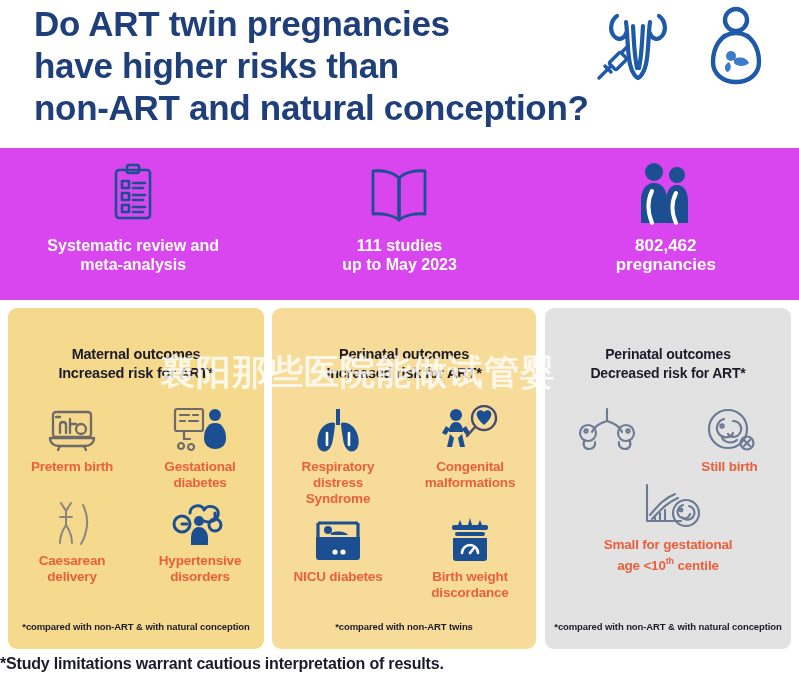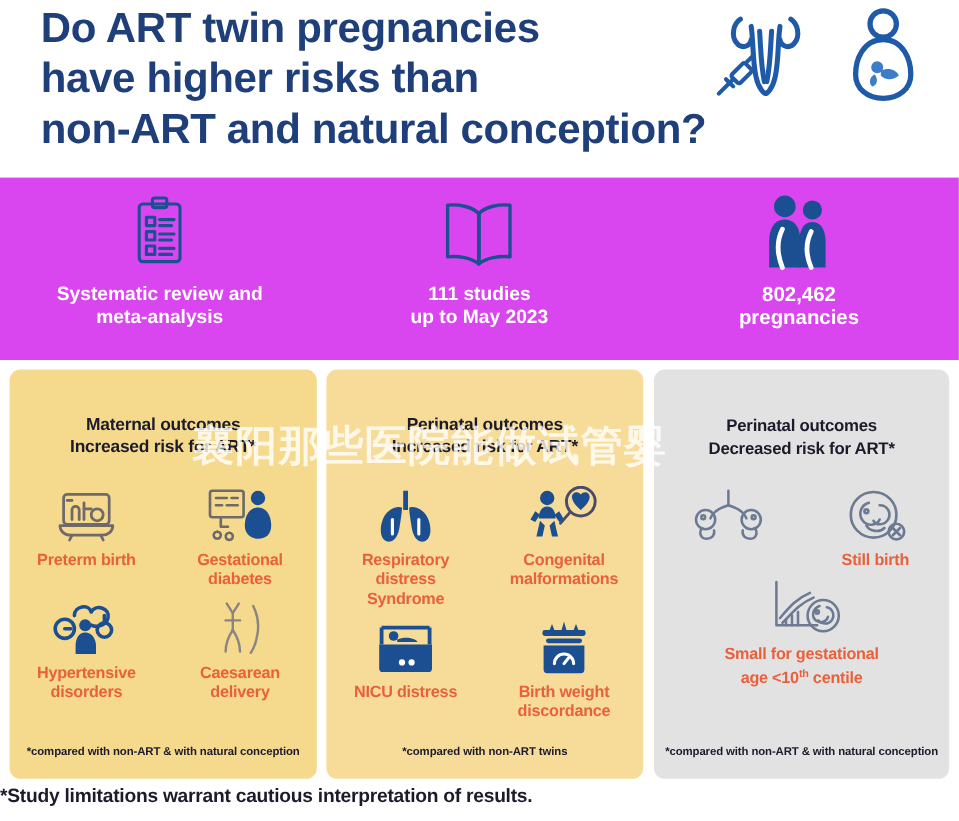--- a/index.html
+++ b/index.html
@@ -250,53 +250,53 @@
                 <circle cx="44" cy="10" r="6"></circle>
                 <path d="M44 18 C36 18 33 26 33 33 C33 40 38 44 44 44 C51 44 55 40 55 33 C55 26 52 18 44 18 Z"></path>
               </g>
             </svg>
           </span>
           <div class="lab">Gestational
 diabetes</div>
         </div>
         <div class="cell">
           <span class="ic">
-            <svg width="60" height="48" viewBox="0 0 60 48">
-              <g fill="none" stroke="#1b4f91" stroke-width="3" stroke-linejoin="round" stroke-linecap="round">
-                <path d="M20 14 C20 6 32 4 34 11 C38 4 50 8 48 16 C46 23 38 24 34 22"></path>
-                <circle cx="12" cy="25" r="8"></circle>
-                <path d="M12 25 L17 25"></path>
-                <circle cx="45" cy="26" r="6"></circle>
-                <path d="M45 20 L45 14"></path>
-              </g>
-              <g fill="#1b4f91">
-                <circle cx="29" cy="22" r="5"></circle>
-                <path d="M29 28 C23 28 21 34 21 39 L21 46 L38 46 L38 39 C38 34 35 28 29 28 Z"></path>
-              </g>
-            </svg>
-          </span>
-          <div class="lab">Hypertensive
-disorders</div>
-        </div>
-        <div class="cell">
-          <span class="ic">
             <svg width="48" height="48" viewBox="0 0 48 48">
               <g fill="none" stroke="#8a8583" stroke-width="2" stroke-linecap="round" stroke-linejoin="round">
                 <path d="M13 4 L18 12 L23 4"></path>
                 <path d="M18 12 L18 26"></path>
                 <path d="M18 26 C14 32 12 38 12 44"></path>
                 <path d="M18 26 C22 32 24 38 24 44"></path>
                 <path d="M12 18 L24 18"></path>
                 <path d="M35 6 C39 14 40 24 38 32 C37 38 35 42 33 45"></path>
               </g>
             </svg>
           </span>
           <div class="lab">Caesarean
 delivery</div>
         </div>
+        <div class="cell">
+          <span class="ic">
+            <svg width="60" height="48" viewBox="0 0 60 48">
+              <g fill="none" stroke="#1b4f91" stroke-width="3" stroke-linejoin="round" stroke-linecap="round">
+                <path d="M20 14 C20 6 32 4 34 11 C38 4 50 8 48 16 C46 23 38 24 34 22"></path>
+                <circle cx="12" cy="25" r="8"></circle>
+                <path d="M12 25 L17 25"></path>
+                <circle cx="45" cy="26" r="6"></circle>
+                <path d="M45 20 L45 14"></path>
+              </g>
+              <g fill="#1b4f91">
+                <circle cx="29" cy="22" r="5"></circle>
+                <path d="M29 28 C23 28 21 34 21 39 L21 46 L38 46 L38 39 C38 34 35 28 29 28 Z"></path>
+              </g>
+            </svg>
+          </span>
+          <div class="lab">Hypertensive
+disorders</div>
+        </div>
       </div>
       <div class="foot">*compared with non-ART &amp; with natural conception</div>
     </div>
 
     <div class="panel p2">
       <div class="panel-head">Perinatal outcomes
 Increased risk for ART*</div>
       <div class="grid">
         <div class="cell">
           <span class="ic">
@@ -349,21 +349,21 @@
                 <circle cx="18" cy="15" r="4"></circle>
                 <path d="M21 18 C28 15 36 17 38 20 L21 20 Z"></path>
                 <path d="M14 12 L9 9"></path>
               </g>
               <g fill="#ffffff">
                 <circle cx="25" cy="37" r="2.6"></circle>
                 <circle cx="33" cy="37" r="2.6"></circle>
               </g>
             </svg>
           </span>
-          <div class="lab">NICU distress</div>
+          <div class="lab">NICU diabetes</div>
         </div>
         <div class="cell">
           <span class="ic">
             <svg width="52" height="48" viewBox="0 0 52 48">
               <g fill="#1b4f91">
                 <path d="M16 5 L18 10 L14 10 Z"></path>
                 <path d="M26 3 L28 10 L24 10 Z"></path>
                 <path d="M36 5 L38 10 L34 10 Z"></path>
                 <rect x="8" y="10" width="36" height="5" rx="2"></rect>
                 <rect x="11" y="17" width="30" height="4" rx="2"></rect>

